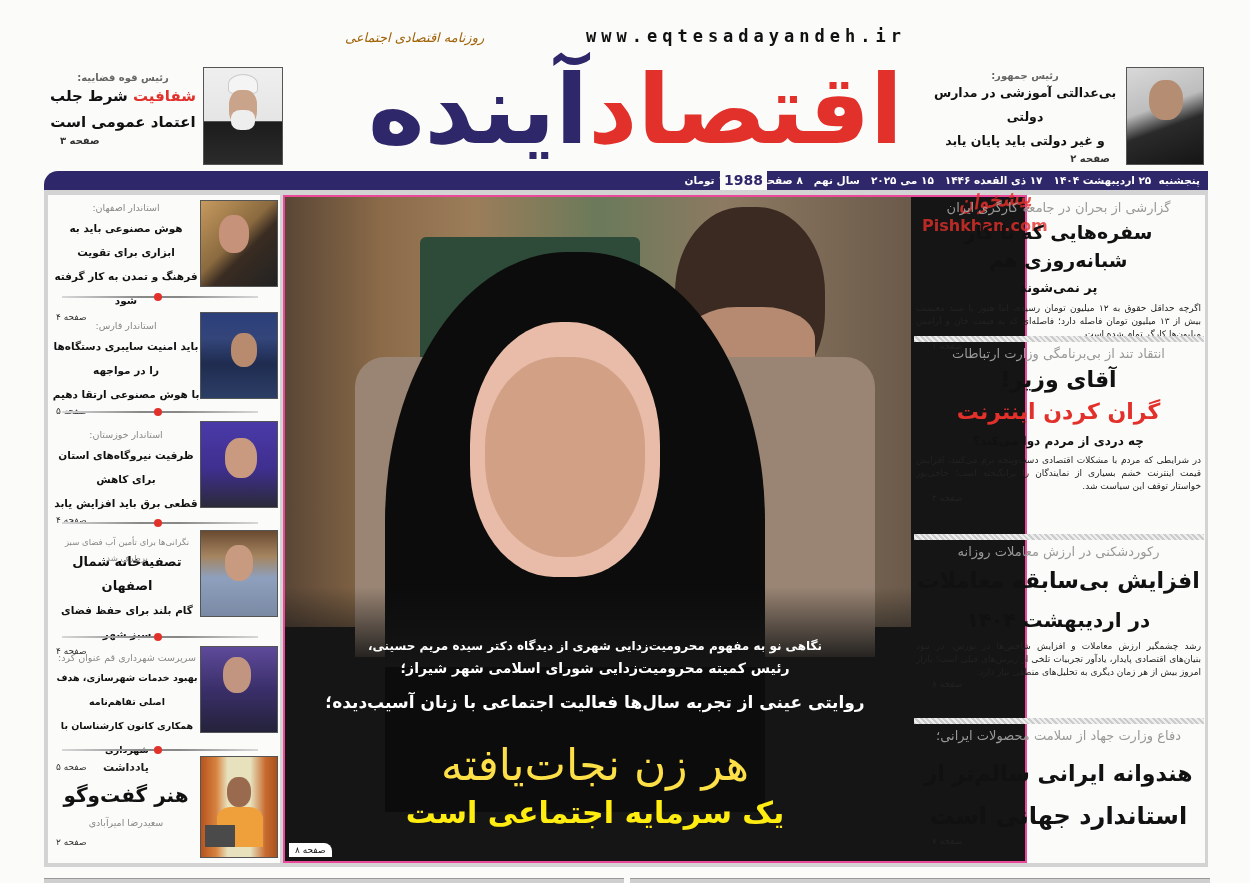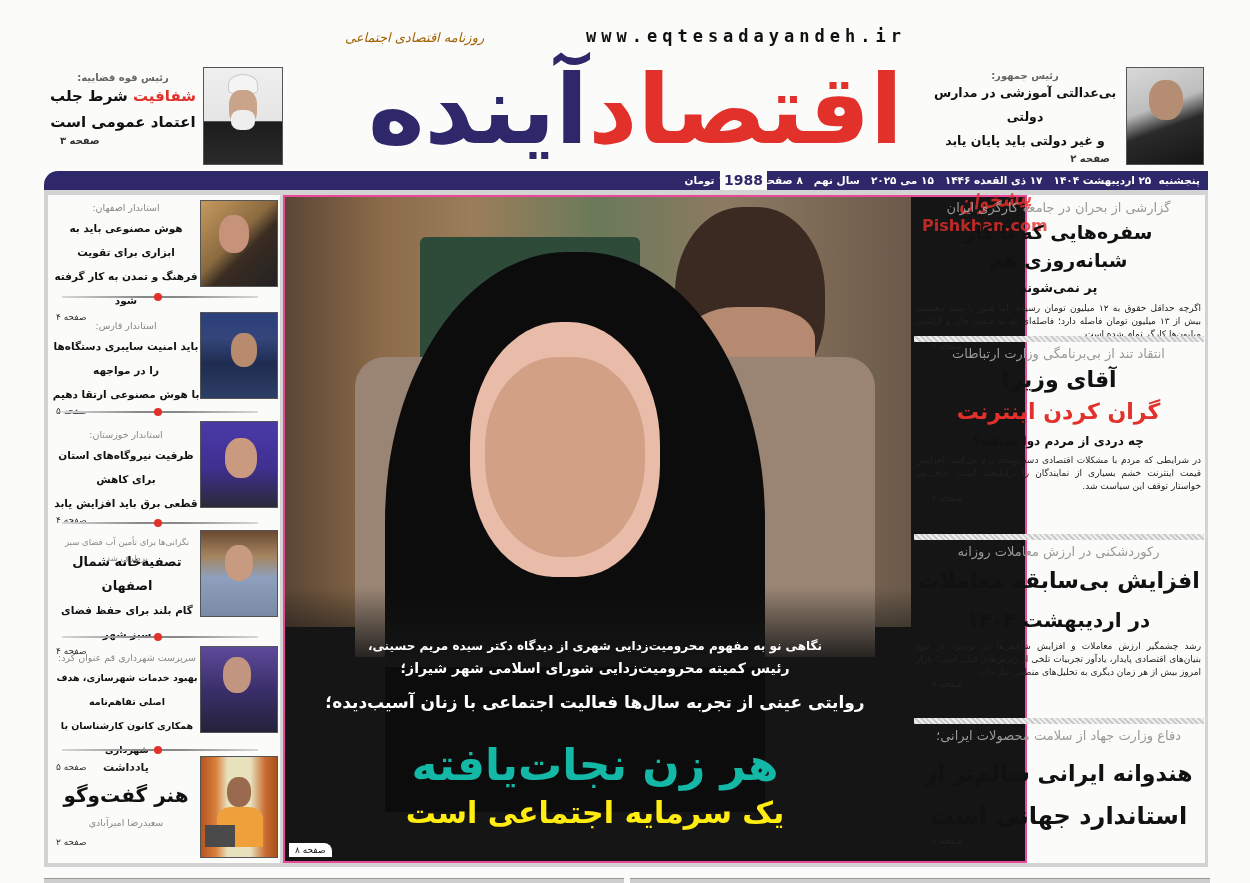--- a/index.html
+++ b/index.html
@@ -37,21 +37,21 @@
   .lc-kicker{font-size:9.5px;color:#888;height:16px;line-height:16px}
   .lc-title{font-size:10.5px;font-weight:bold;color:#111;line-height:24px}
   .lc-page{font-size:9px;color:#333;text-align:left;padding-left:4px;height:14px}
   .lc-photo{position:absolute;right:0;width:78px;height:87px}
   .sep{position:absolute;left:62px;width:196px;height:2px;background:linear-gradient(to right,#d8d8d8,#888 40%,#888 60%,#d8d8d8)}
   .sep .dot{position:absolute;left:92px;top:-3px;width:8px;height:8px;border-radius:50%;background:#e2302b}
 
   
   #center{left:283px;top:195px;width:744px;height:668px;background:#151515;overflow:hidden;border:2px solid #ec4899}
   .ctr-line{color:#fff;font-weight:bold}
-  #main-head1{color:#14b8a6;font-size:44px;font-weight:bold;line-height:56px}
+  #main-head1{color:#fde047;font-size:44px;font-weight:normal;line-height:56px}
   #main-head2{color:#ffec10;font-size:30px;font-weight:bold;line-height:40px}
   #page-tag{left:4px;bottom:4px;background:#fff;color:#111;font-size:9px;padding:2px 6px;border-radius:0 8px 0 0}
 
   
   .rc{position:absolute;left:912px;width:293px;direction:rtl;text-align:center}
   .rc-kicker{color:#999;font-weight:normal;font-size:13px;line-height:20px}
   .rc-head{color:#111;font-weight:bold;font-size:21px;line-height:30px}
   .rc-body{color:#222;font-size:9px;line-height:13px;text-align:justify;padding:0 4px}
   .rc-page{font-size:9px;color:#222;text-align:left;padding-left:20px}
   .rc-sep{position:absolute;left:914px;width:290px;height:6px;background:repeating-linear-gradient(45deg,#ccc 0 2px,#eee 2px 4px)}

